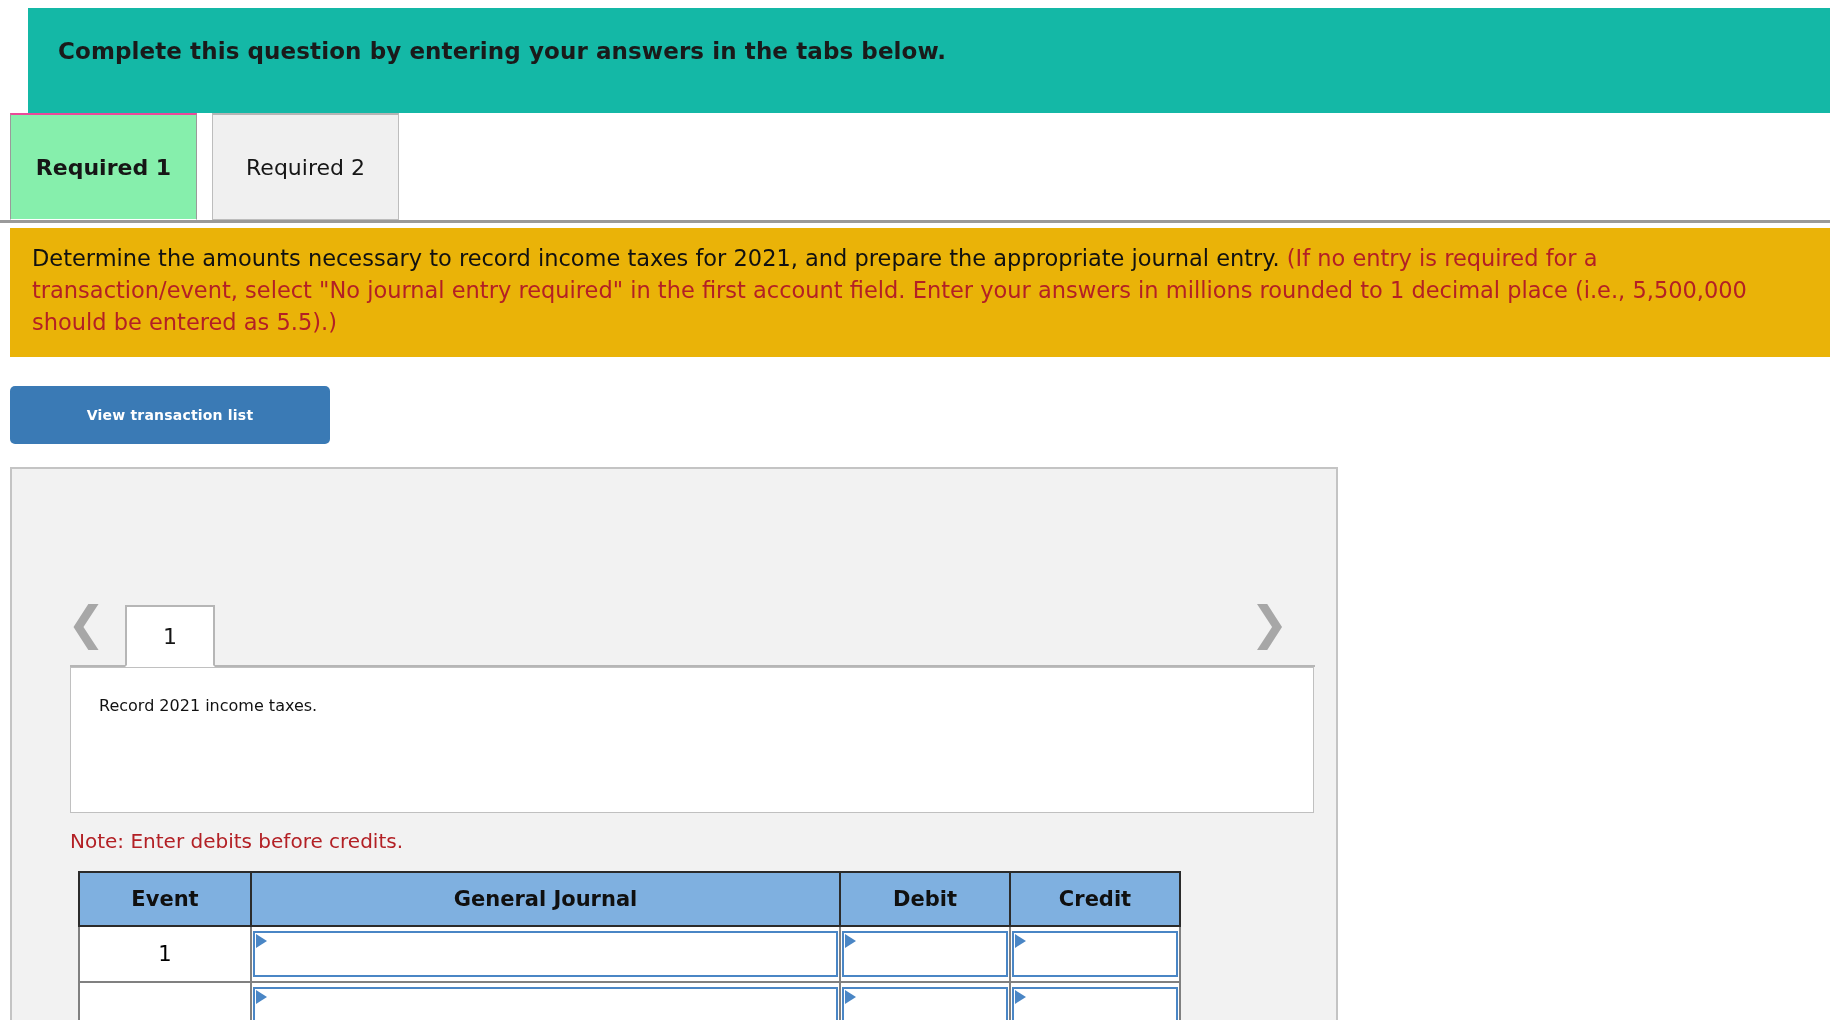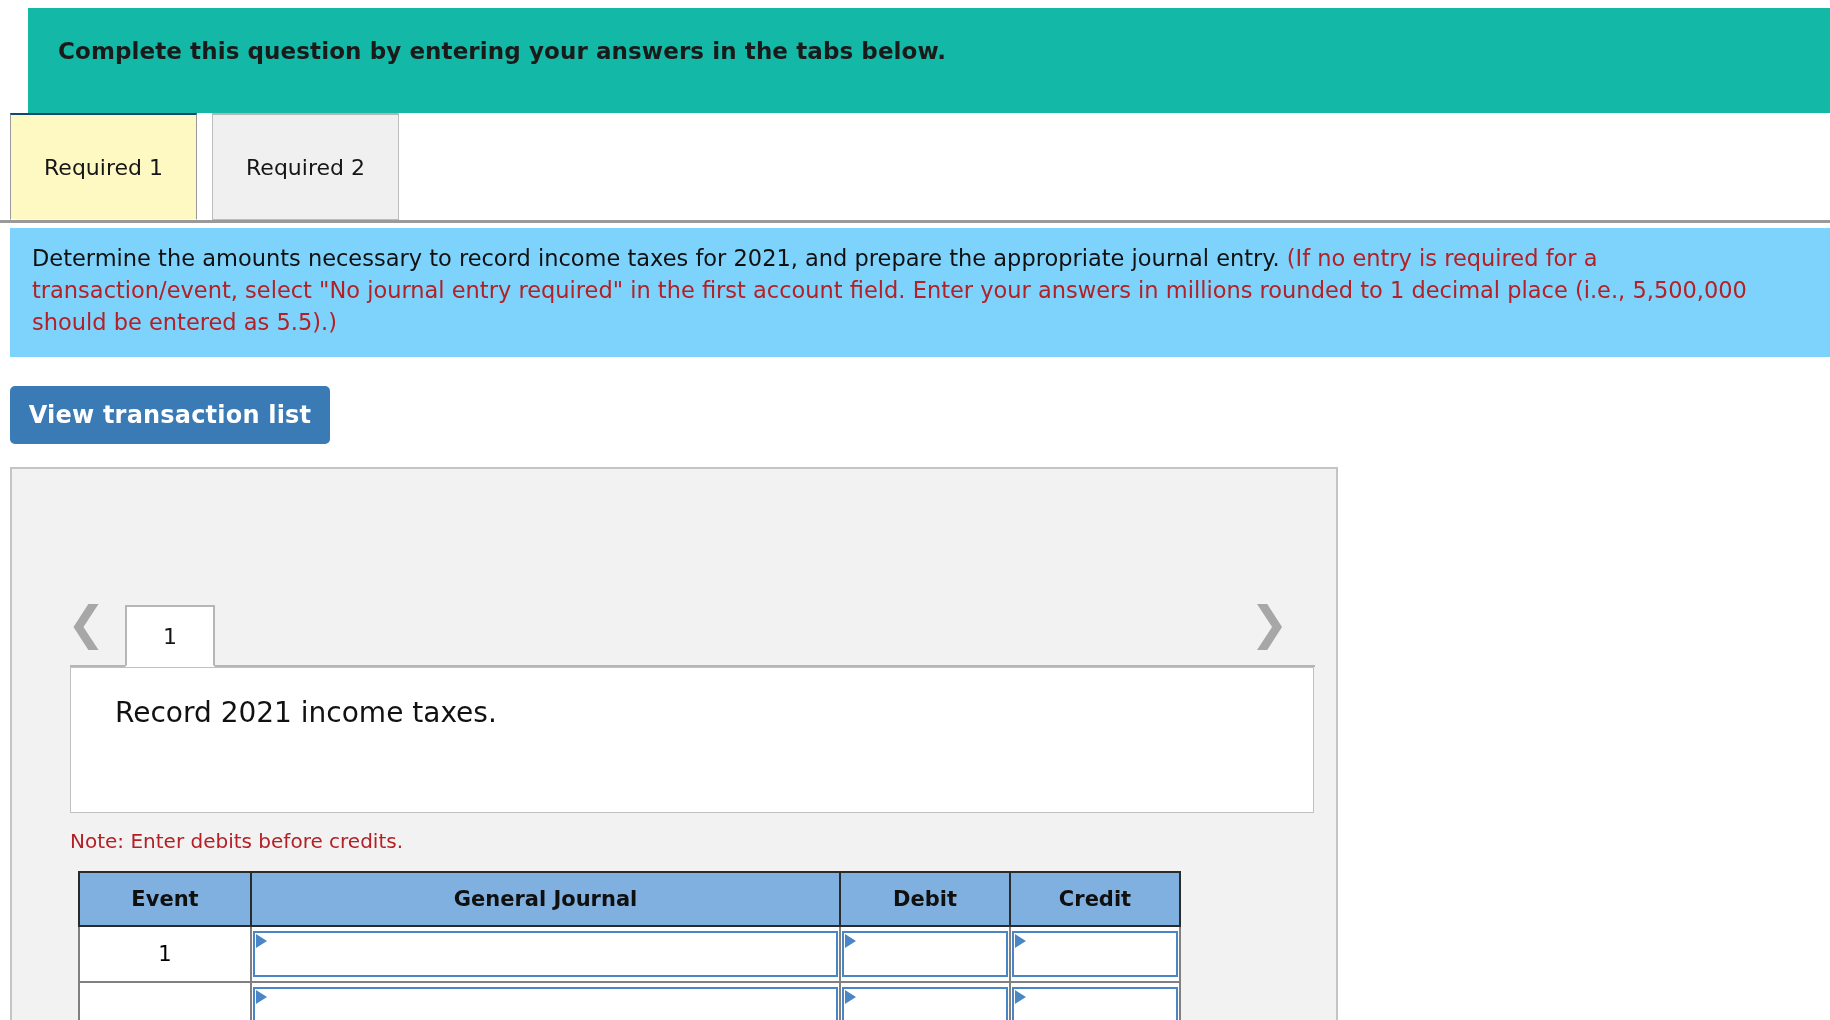--- a/index.html
+++ b/index.html
@@ -62,63 +62,64 @@
     height: 107px;
     box-sizing: border-box;
     border: 1px solid #9a9a9a;
     display: flex;
     align-items: center;
     justify-content: center;
     font-size: 22px;
     color: #161616;
   }
   .tab.active {
-    background: #fef9c3;
+    background: #86efac;
     border-bottom: 1px solid #ffffff;
-    border-top: 2px solid #0c4a6e;
+    border-top: 2px solid #ec4899;
     z-index: 3;
+    font-weight: bold;
   }
   .tab.inactive {
     background: #f0f0f0;
     border-color: #bdbdbd;
     border-top: 2px solid #b5b5b5;
     z-index: 2;
     margin-left: 8px;
   }
   #tab0 { left: 10px;  width: 187px; }
   #tab1 { left: 204px; width: 187px; }
 
   
   .instructions {
     position: absolute;
     left: 10px;
     top: 228px;
     width: 1820px;
     height: 129px;
-    background: #7dd3fc;
+    background: #eab308;
     box-sizing: border-box;
     padding: 14px 24px 0 22px;
     font-size: 22.5px;
     line-height: 32px;
     color: #111111;
   }
   .instructions .red { color: #b32025; }
 
   
   .btn-primary {
     position: absolute;
     left: 10px;
     top: 386px;
     width: 320px;
     height: 58px;
     background: #3a7ab5;
     border: none;
     border-radius: 5px;
     color: #ffffff;
-    font-size: 24px;
+    font-size: 14px;
     font-weight: bold;
     font-family: "DejaVu Sans", "Liberation Sans", sans-serif;
     cursor: pointer;
     letter-spacing: 0.2px;
   }
 
   
   .panel {
     position: absolute;
     left: 10px;
@@ -193,23 +194,23 @@
   
   .descbox {
     position: absolute;
     left: 58px;
     top: 198px;
     width: 1244px;
     height: 146px;
     background: #ffffff;
     border: 1px solid #c0c0c0;
     box-sizing: border-box;
-    font-size: 28px;
+    font-size: 16px;
     color: #111111;
-    padding: 28px 0 0 44px;
+    padding: 28px 0 0 28px;
   }
 
   .note {
     position: absolute;
     left: 58px;
     top: 360px;
     font-size: 20px;
     color: #b32025;
   }
 

